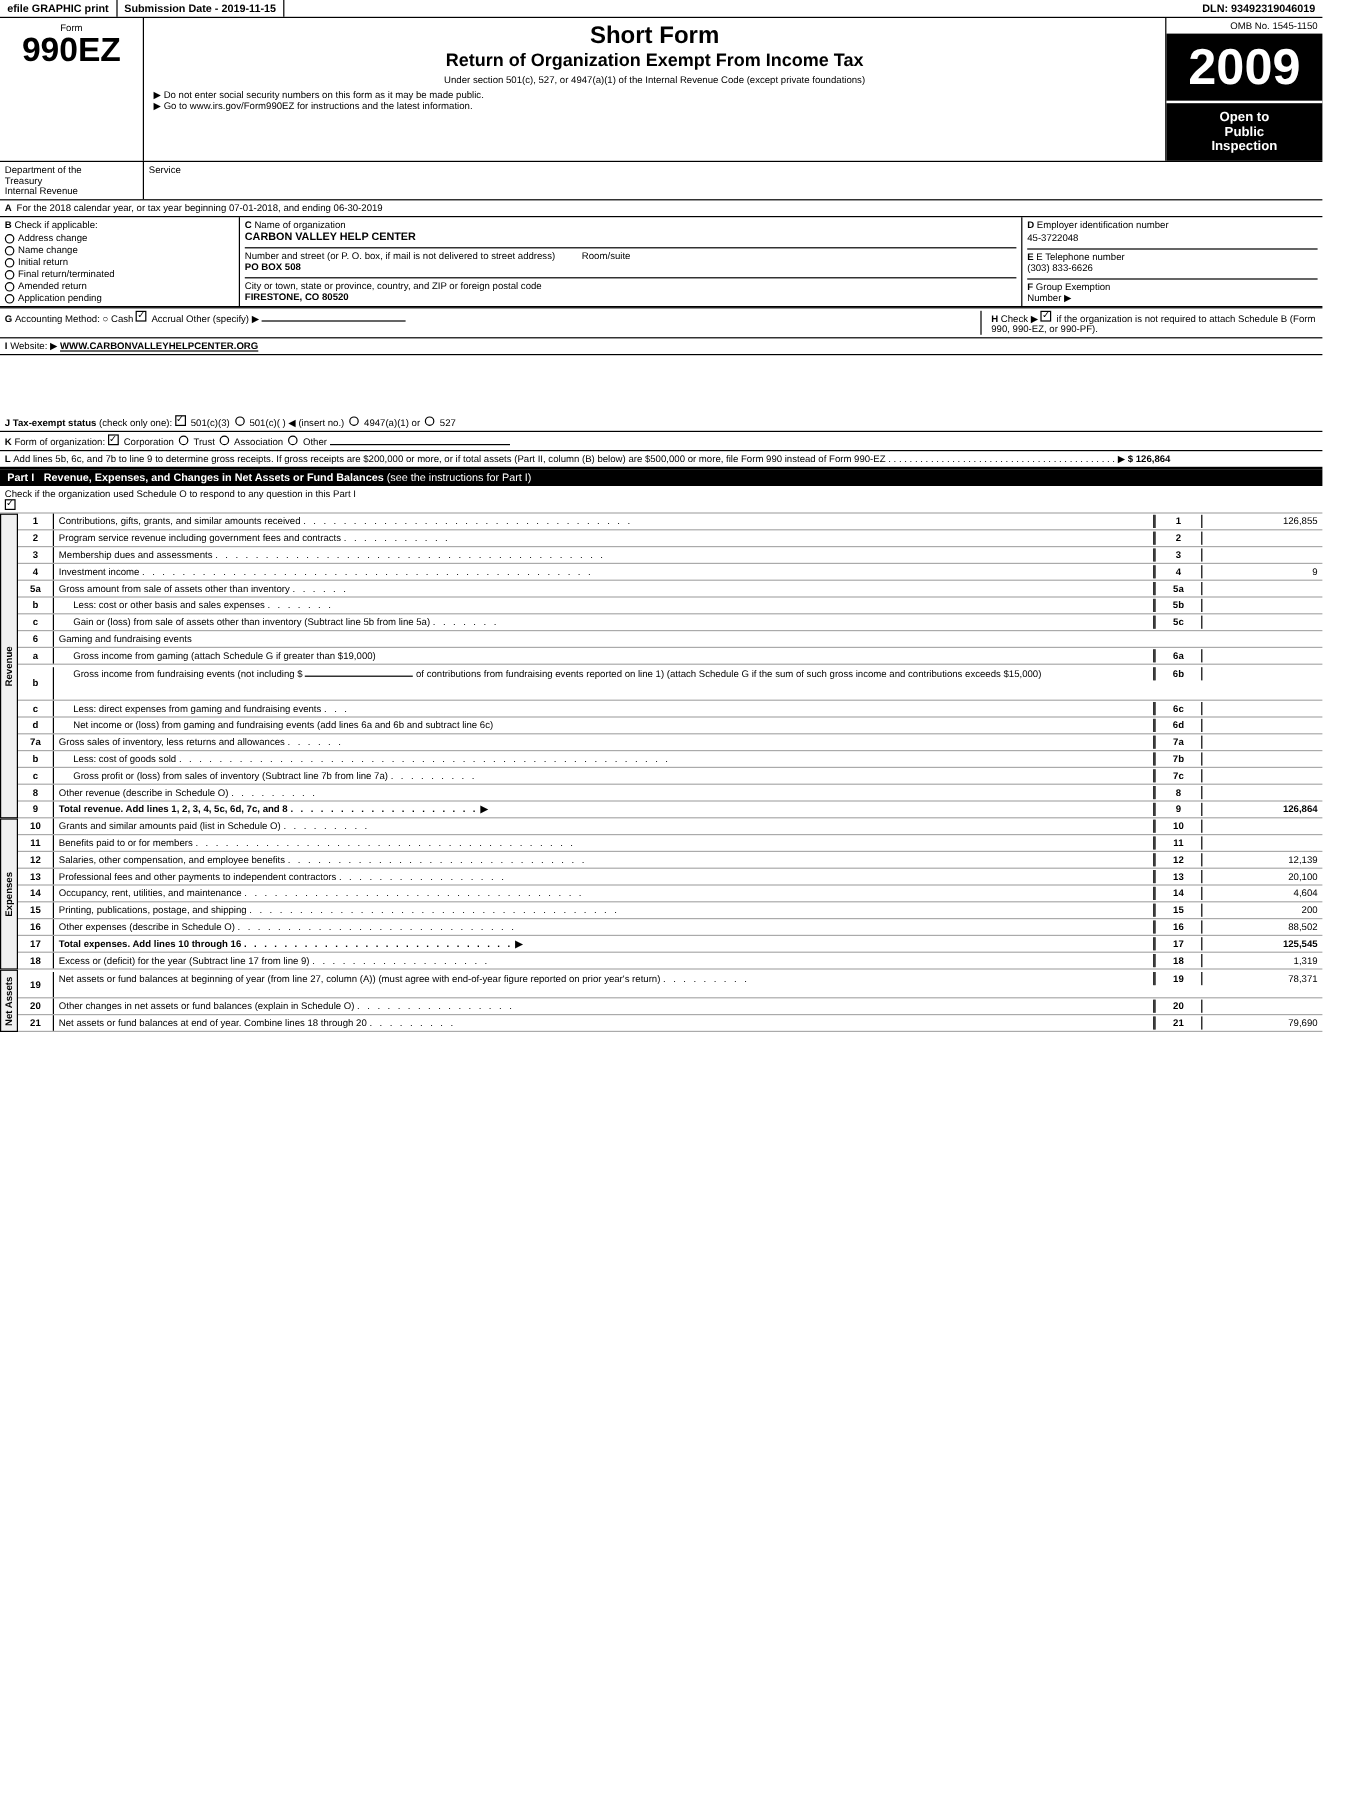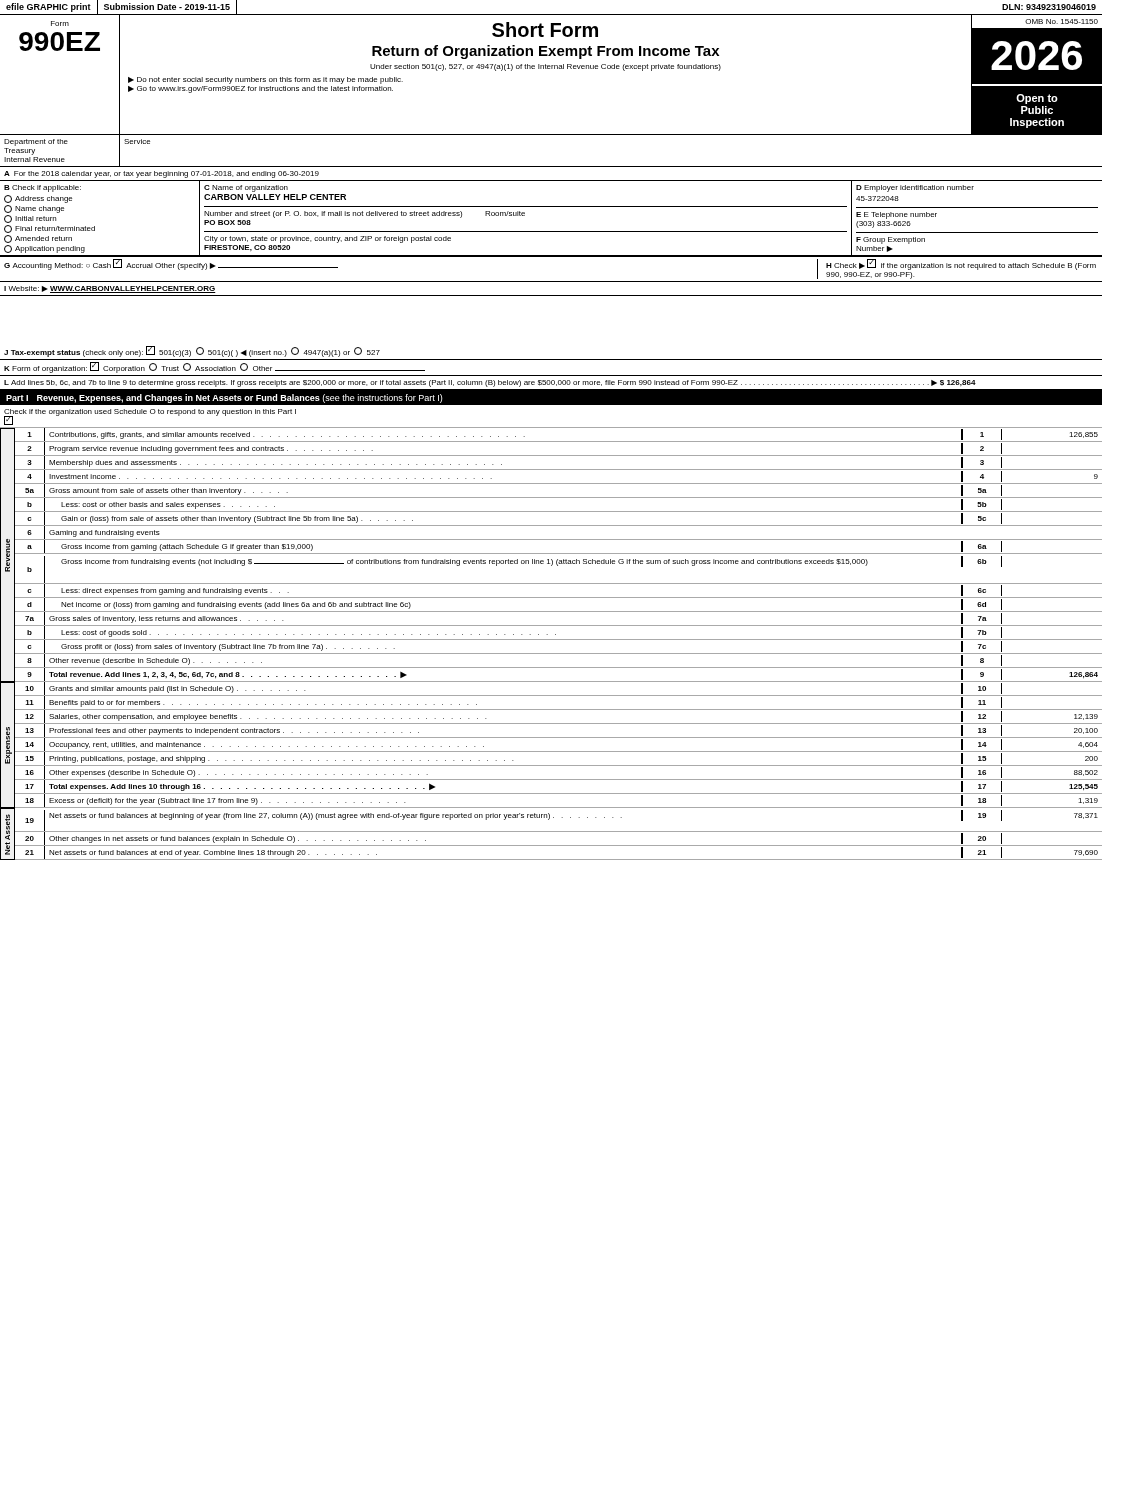--- a/index.html
+++ b/index.html
@@ -313,21 +313,21 @@
       <div class="form-title-main">Short Form</div>
       <div class="form-title-sub">Return of Organization Exempt From Income Tax</div>
       <div class="form-subtitle">Under section 501(c), 527, or 4947(a)(1) of the Internal Revenue Code (except private foundations)</div>
       <div class="form-instructions">
         <div>▶ Do not enter social security numbers on this form as it may be made public.</div>
         <div>▶ Go to www.irs.gov/Form990EZ for instructions and the latest information.</div>
       </div>
     </div>
     <div class="form-right">
       <div style="font-size:8px;text-align:right;padding:2px 4px;">OMB No. 1545-1150</div>
-      <div class="year-box">2026</div>
+      <div class="year-box">2009</div>
       <div class="open-inspection">Open to<br>Public<br>Inspection</div>
     </div>
   </div>
 
   <div style="display:flex;border-bottom:1px solid #000;font-size:8px;">
     <div style="width:120px;border-right:1px solid #000;padding:2px 4px;">
       <div>Department of the</div>
       <div>Treasury</div>
       <div>Internal Revenue</div>
     </div>

